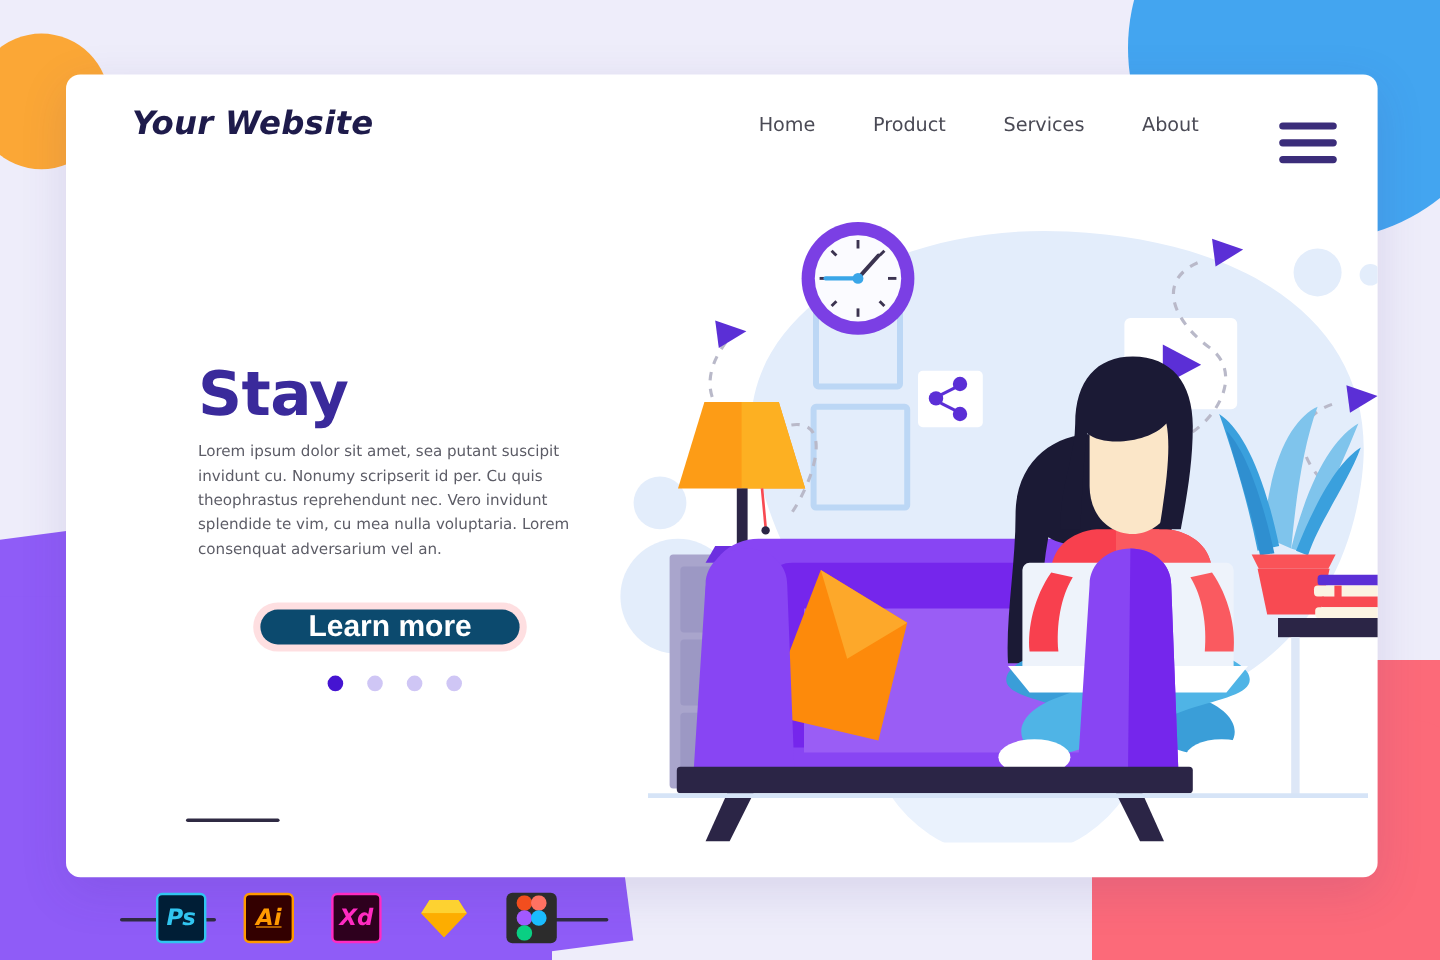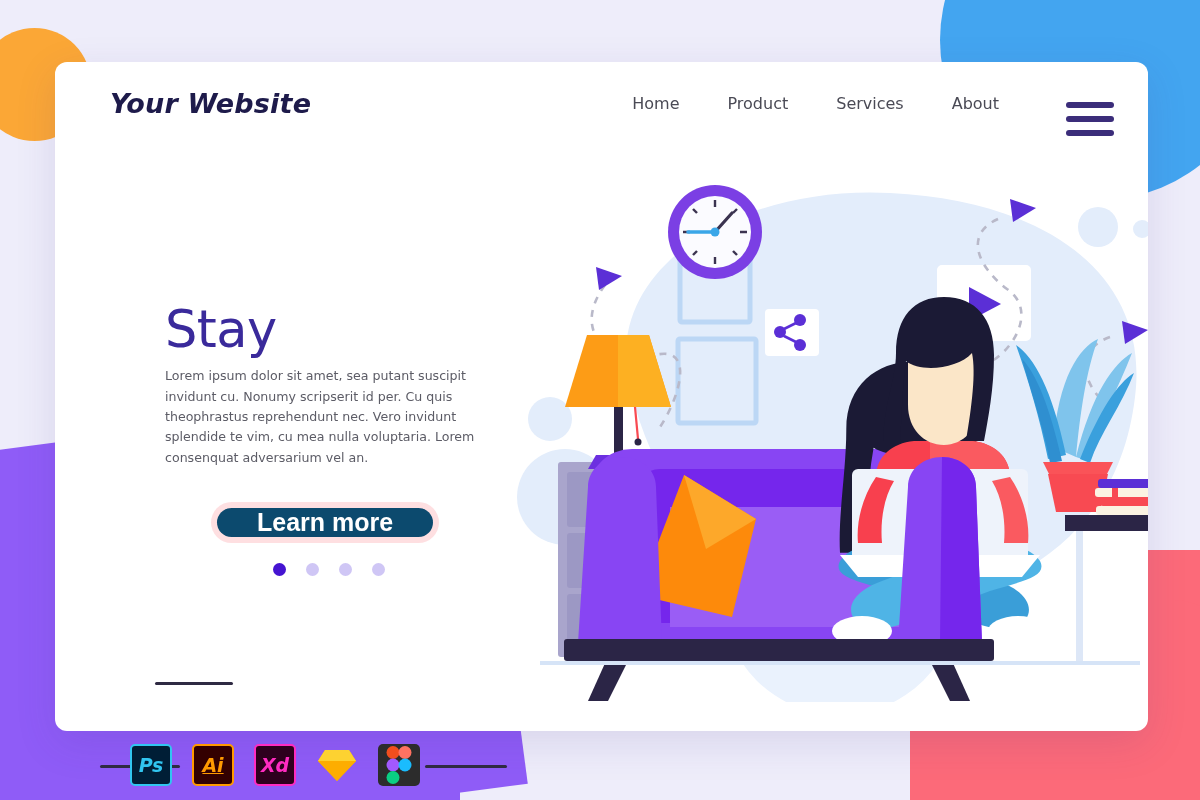--- a/index.html
+++ b/index.html
@@ -83,21 +83,21 @@
   }
   .hamburger span {
     display:block; height:6px; width:100%;
     background:#3b2d7a; border-radius:3px;
   }
 
   
   .hero { position:absolute; left:110px; top:235px; width:360px; }
   .hero h1 {
     font-size:51px; line-height:1.28;
-    font-weight:400; color:#3a2a9b;
+    font-weight:700; color:#3a2a9b;
     letter-spacing:-.5px;
   }
   .hero p {
     margin-top:4px;
     font-size:12.6px; line-height:1.62;
     color:#5c5c66; width:345px;
   }
   .cta {
     display:inline-block; margin-top:40px; margin-left:52px;
     background:#0c4a6e; color:#fff;
@@ -112,21 +112,21 @@
   }
   .dot { width:13px; height:13px; border-radius:50%; background:#cfc6f5; cursor:pointer; }
   .dot.active { background:#4514d1; }
 
   
   .illu { position:absolute; left:455px; top:95px; width:660px; height:545px; }
   .illu svg { width:100%; height:100%; display:block; }
   .rule { height:3px; background:#2f2a43; border-radius:2px; }
   .rule-left { position:absolute; left:100px; bottom:46px; width:78px; }
   .rule-right { position:absolute; left:425px; bottom:46px; width:80px; }
-  .apps { position:absolute; left:128px; bottom:23px; display:flex; gap:20px; align-items:center; }
+  .apps { position:absolute; left:128px; bottom:23px; display:flex; gap:31px; align-items:center; }
   .app {
     width:42px; height:42px; border-radius:5px;
     display:flex; align-items:center; justify-content:center;
     font-weight:700; font-size:19px; font-style:italic;
     cursor:pointer;
   }
   .app.ps { background:#001e36; border:2px solid #31c5f0; color:#31c5f0; }
   .app.ai { background:#330000; border:2px solid #ff9a00; color:#ff9a00;text-decoration:underline; }
   .app.xd { background:#2e001e; border:2px solid #ff2bc2; color:#ff2bc2; }
   .app.sk { background:transparent; }

